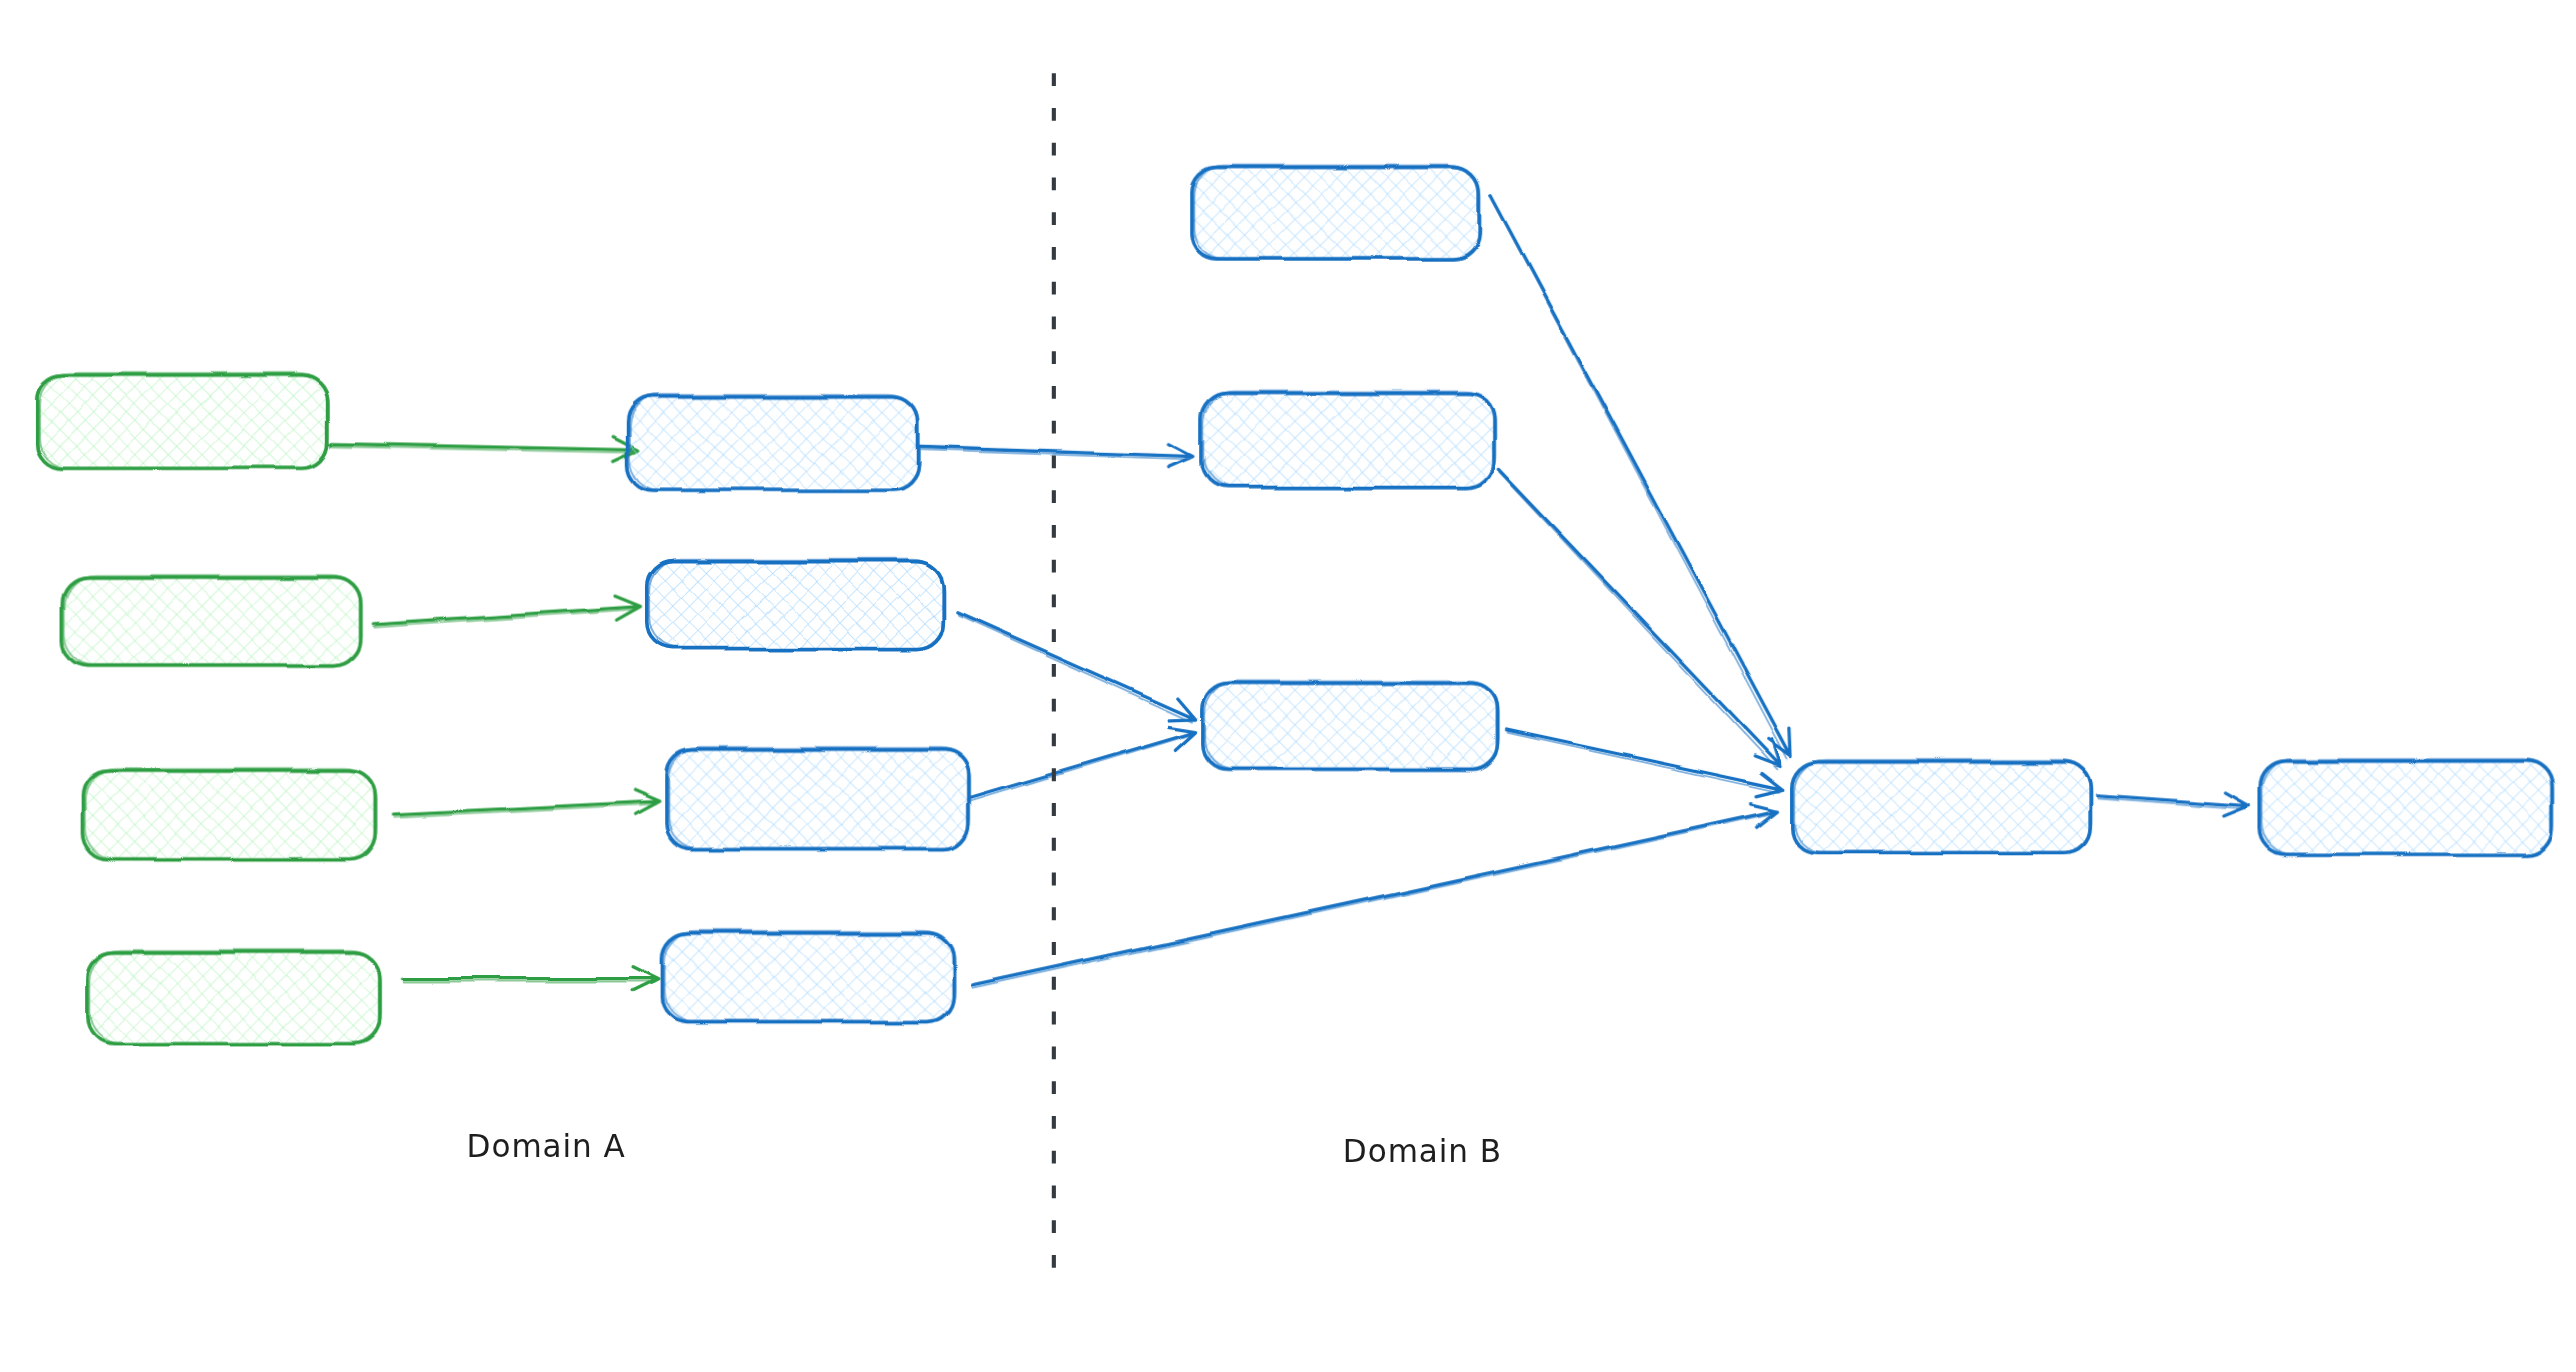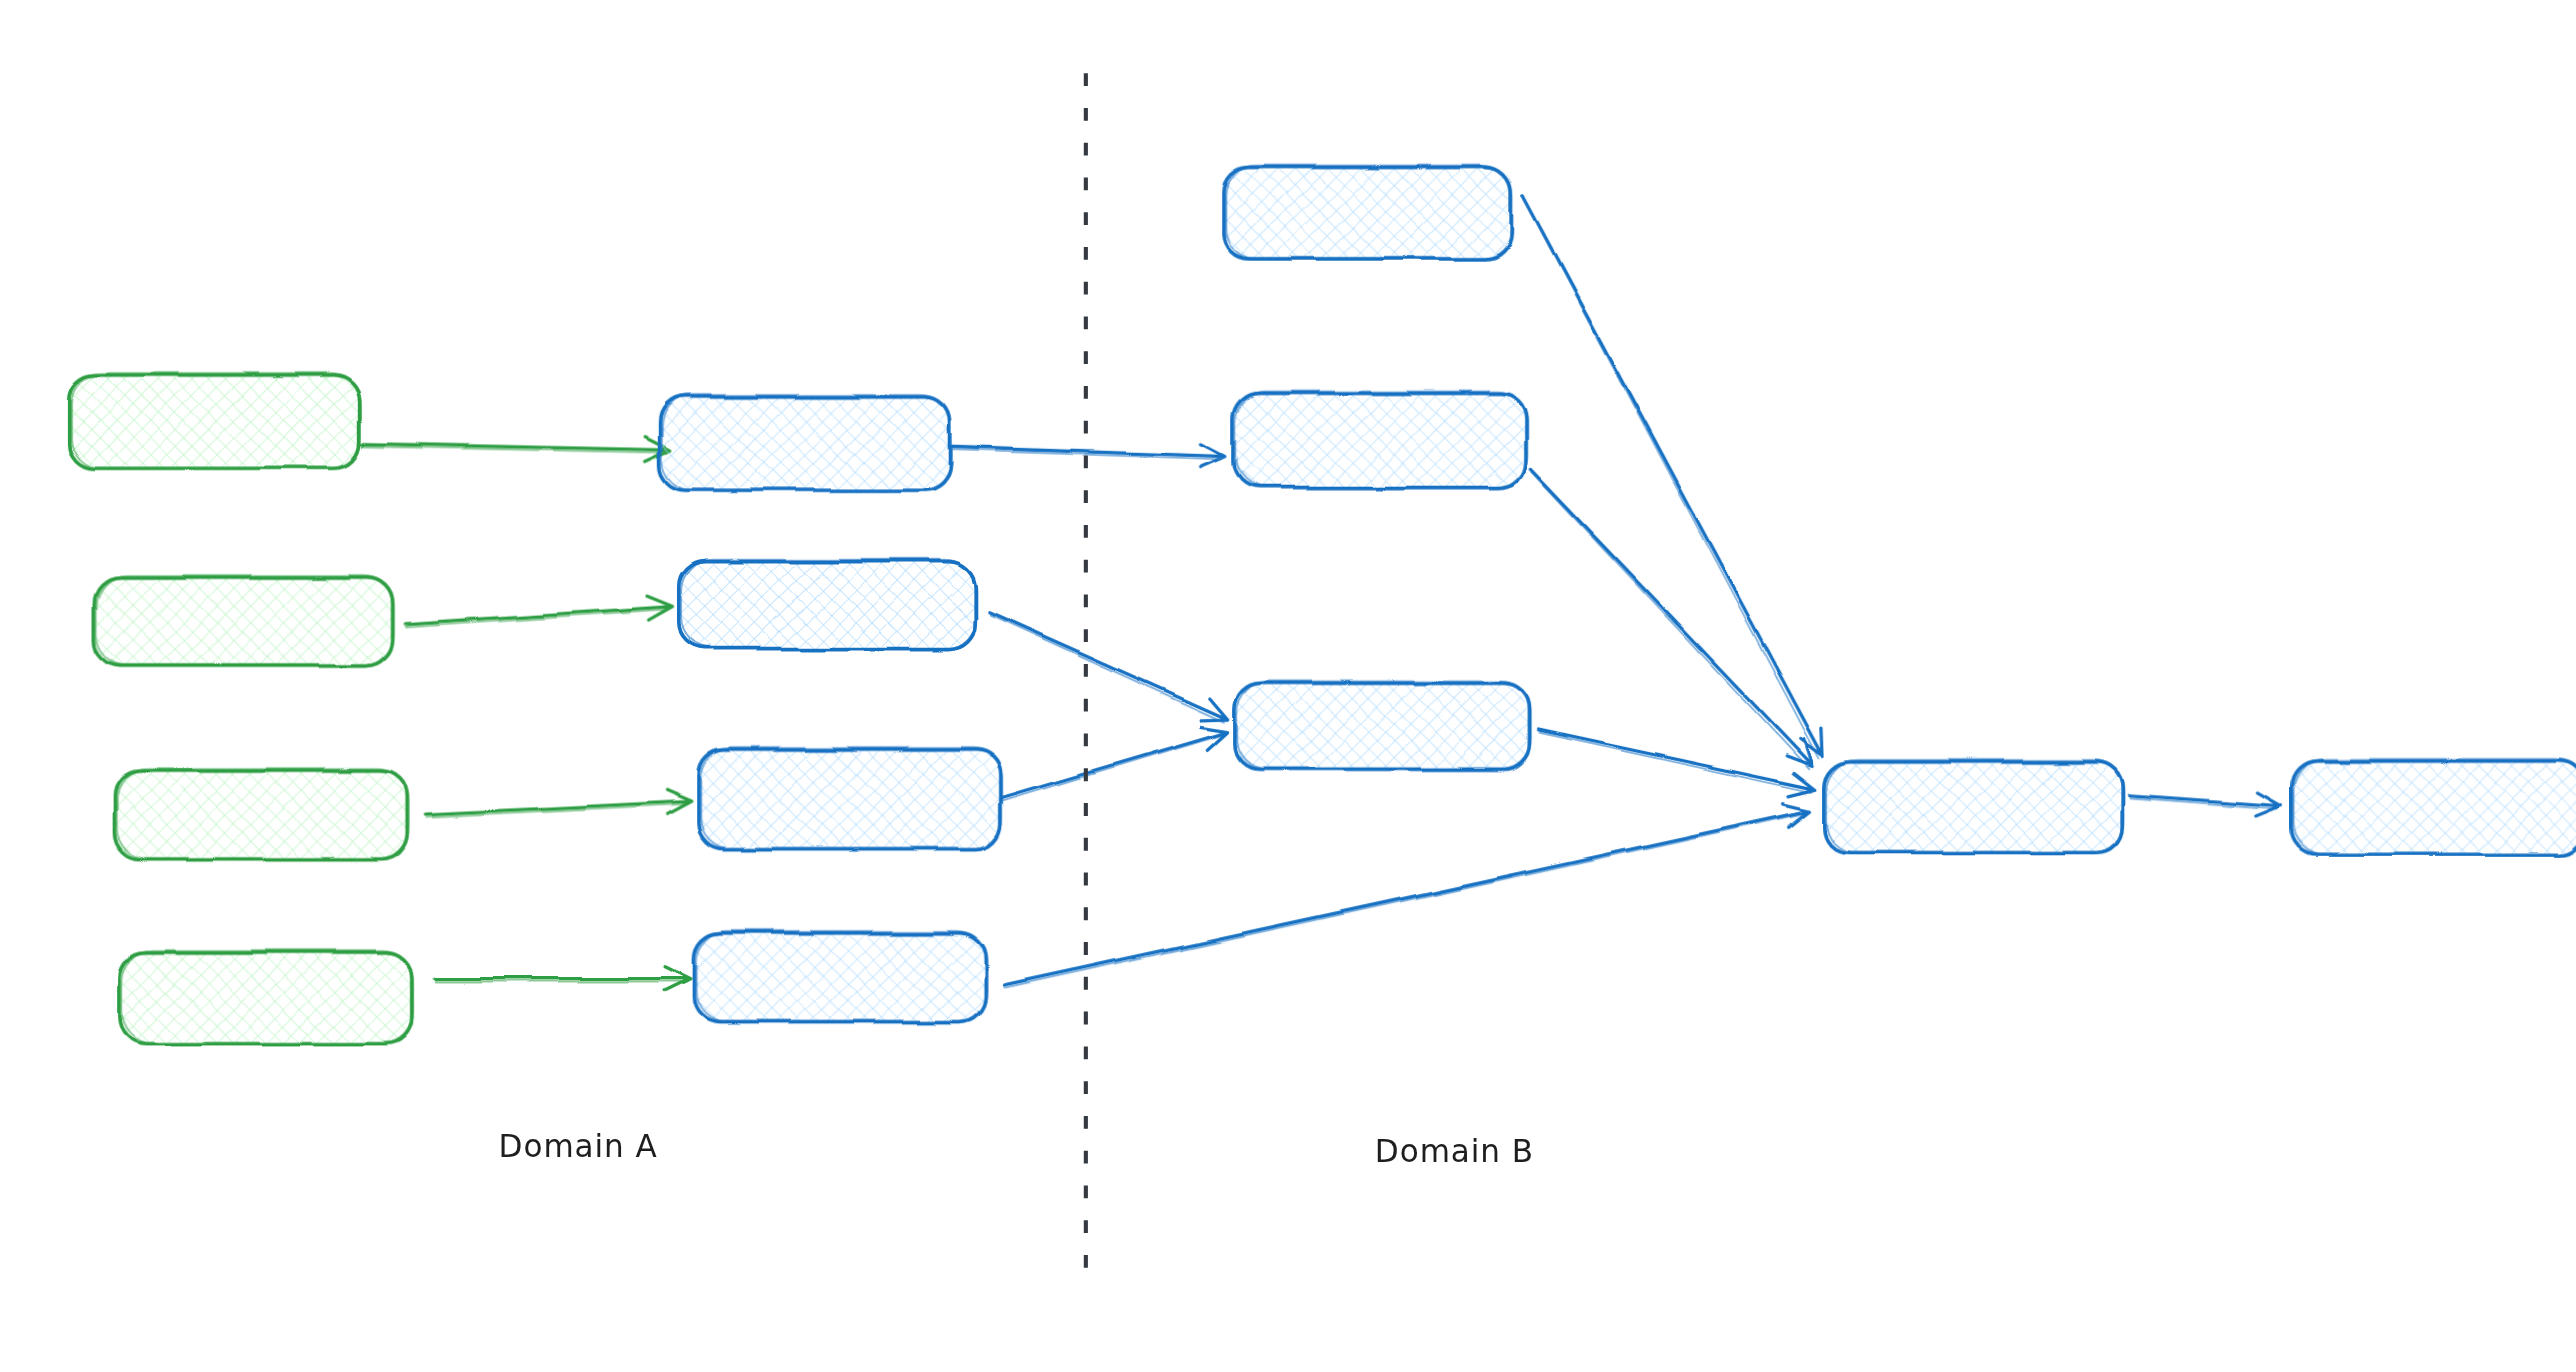--- a/index.html
+++ b/index.html
@@ -8,21 +8,20 @@
     background: #ffffff;
     width: 2576px;
     height: 1372px;
     overflow: hidden;
   }
   .stage {
     position: relative;
     width: 2384px;
     height: 1372px;
     background: #ffffff;
-    margin-left: 32px;
   }
   svg { display: block; }
 
   
   .node-green  { stroke: var(--green-stroke); fill: url(#hatchGreen); }
   .node-blue   { stroke: var(--blue-stroke);  fill: url(#hatchBlue); }
   .node-echo-green { stroke: var(--green-stroke); fill: none; opacity: .55; }
   .node-echo-blue  { stroke: var(--blue-stroke);  fill: none; opacity: .55; }
   .hatch-green { stroke: var(--green-fill); stroke-width: 1.5; opacity: .9; }
   .hatch-blue  { stroke: var(--blue-fill);  stroke-width: 1.5; opacity: .9; }

